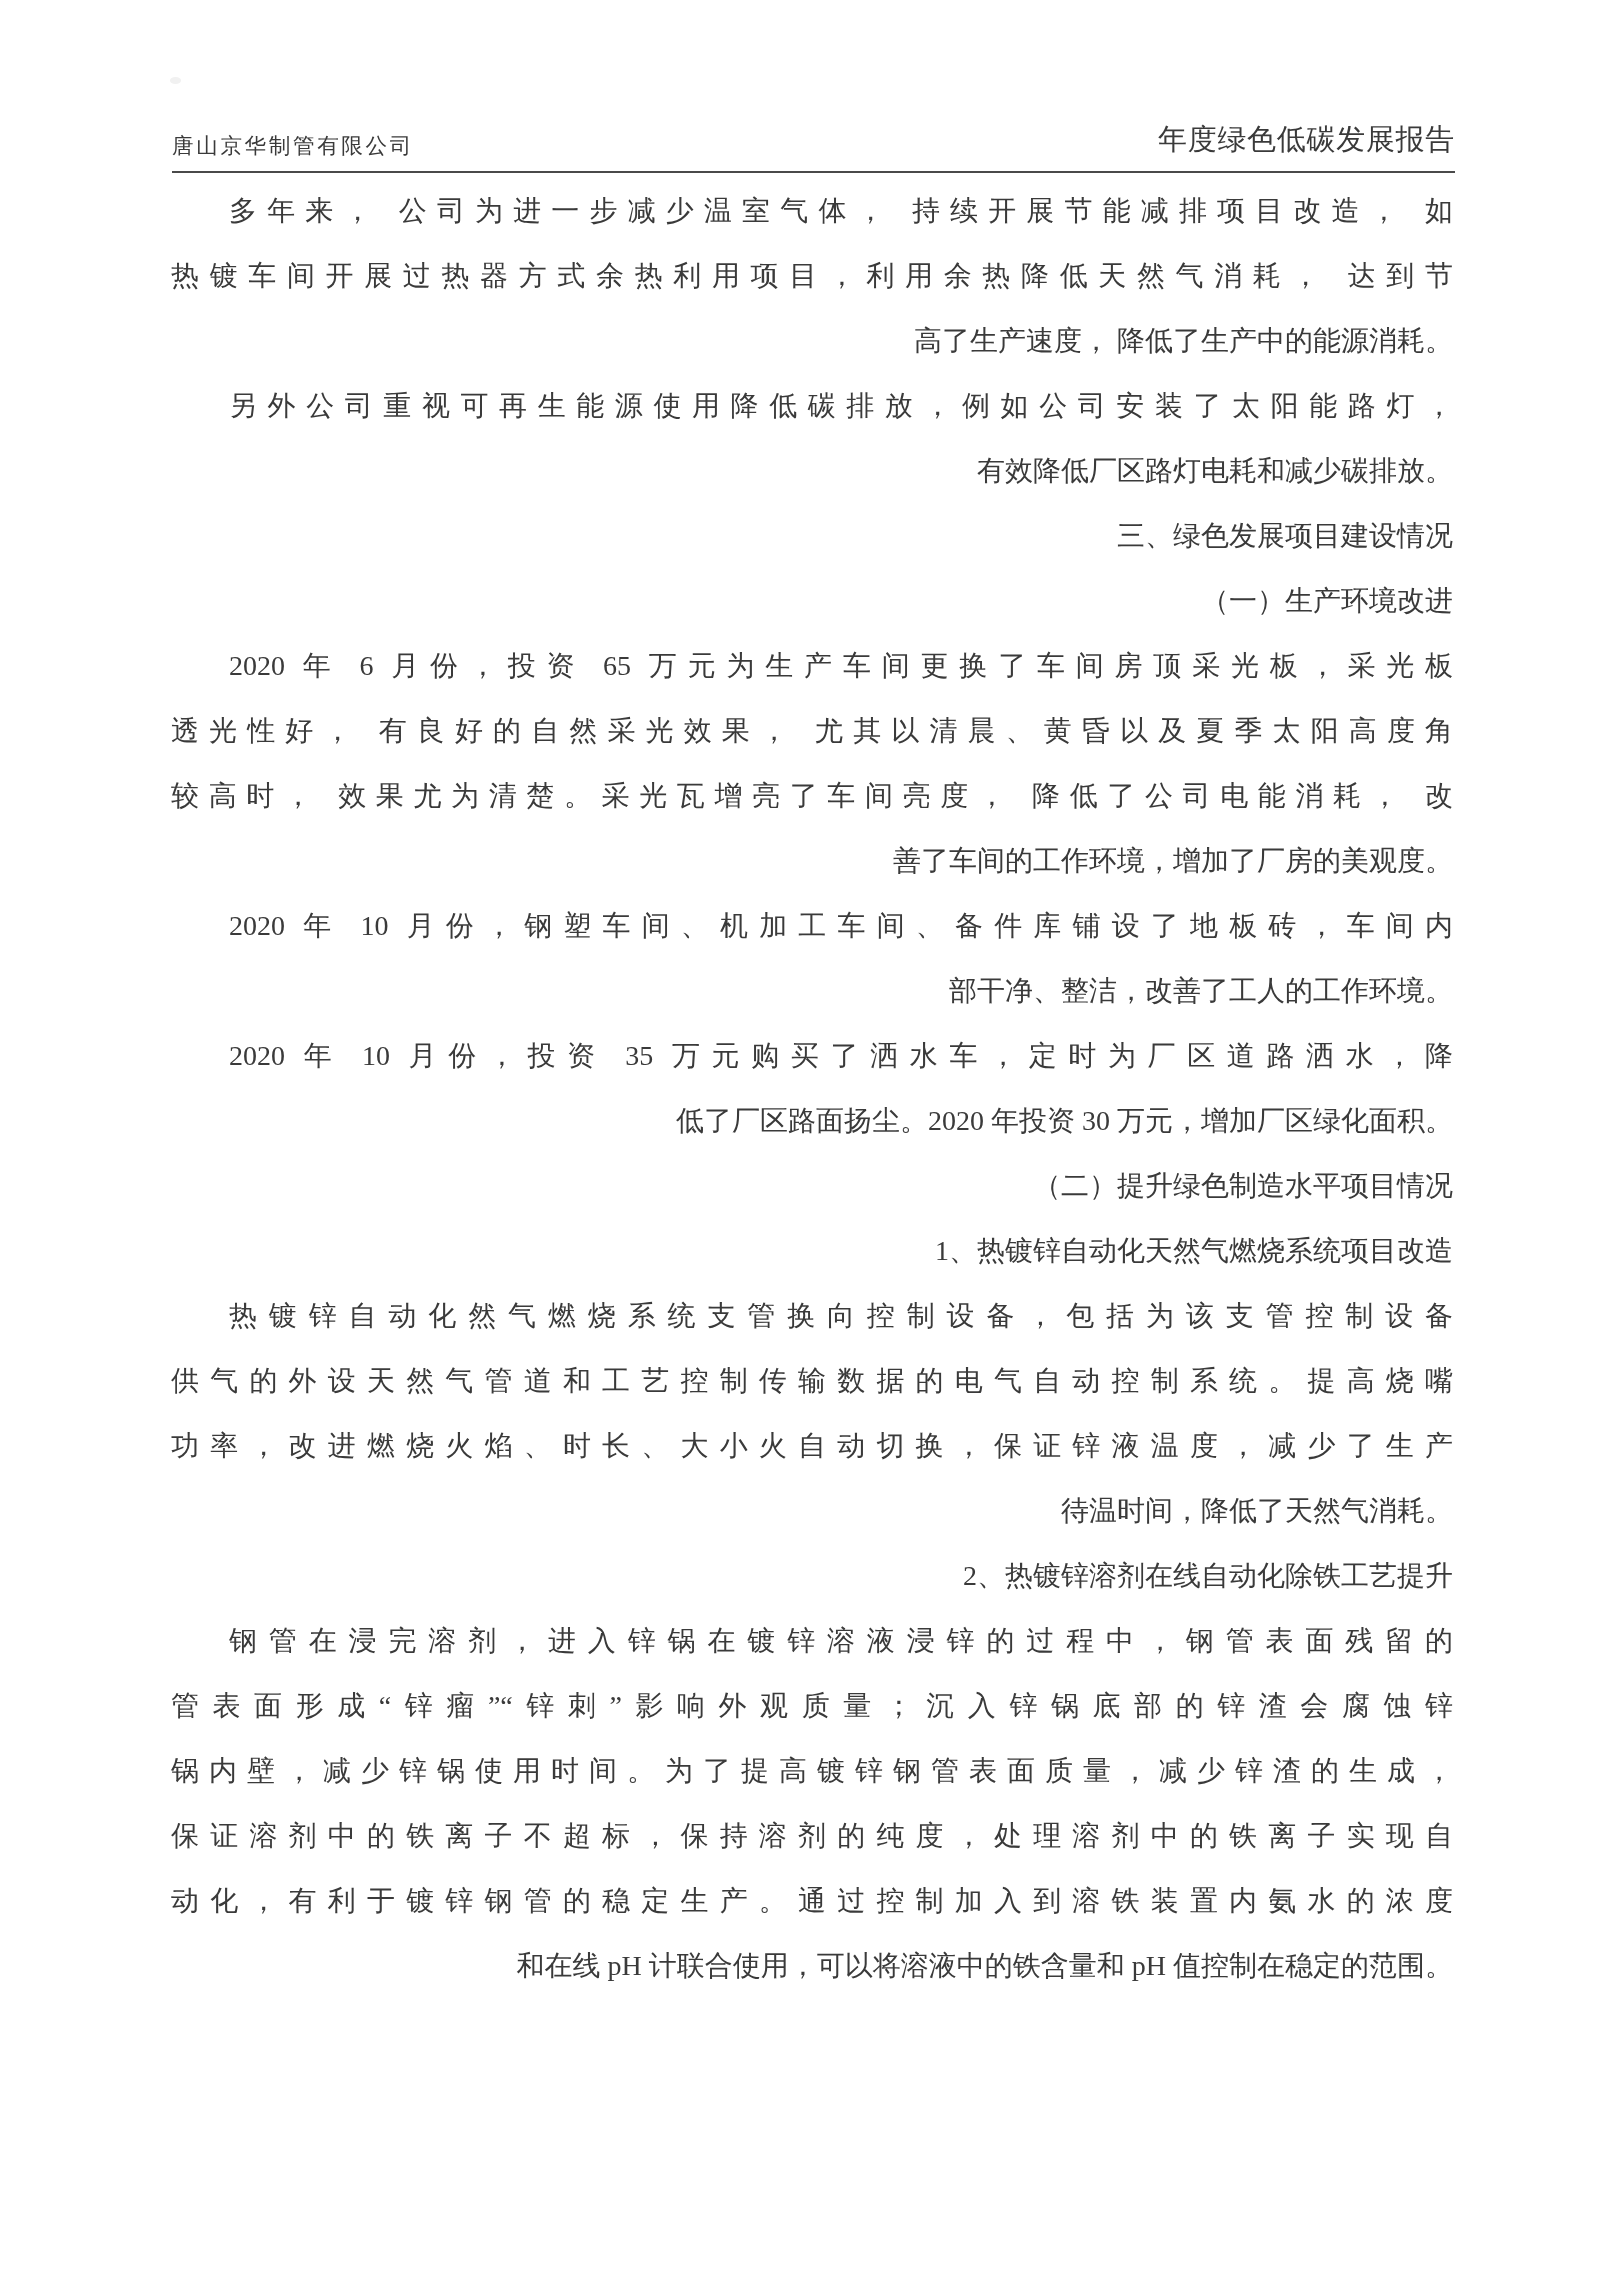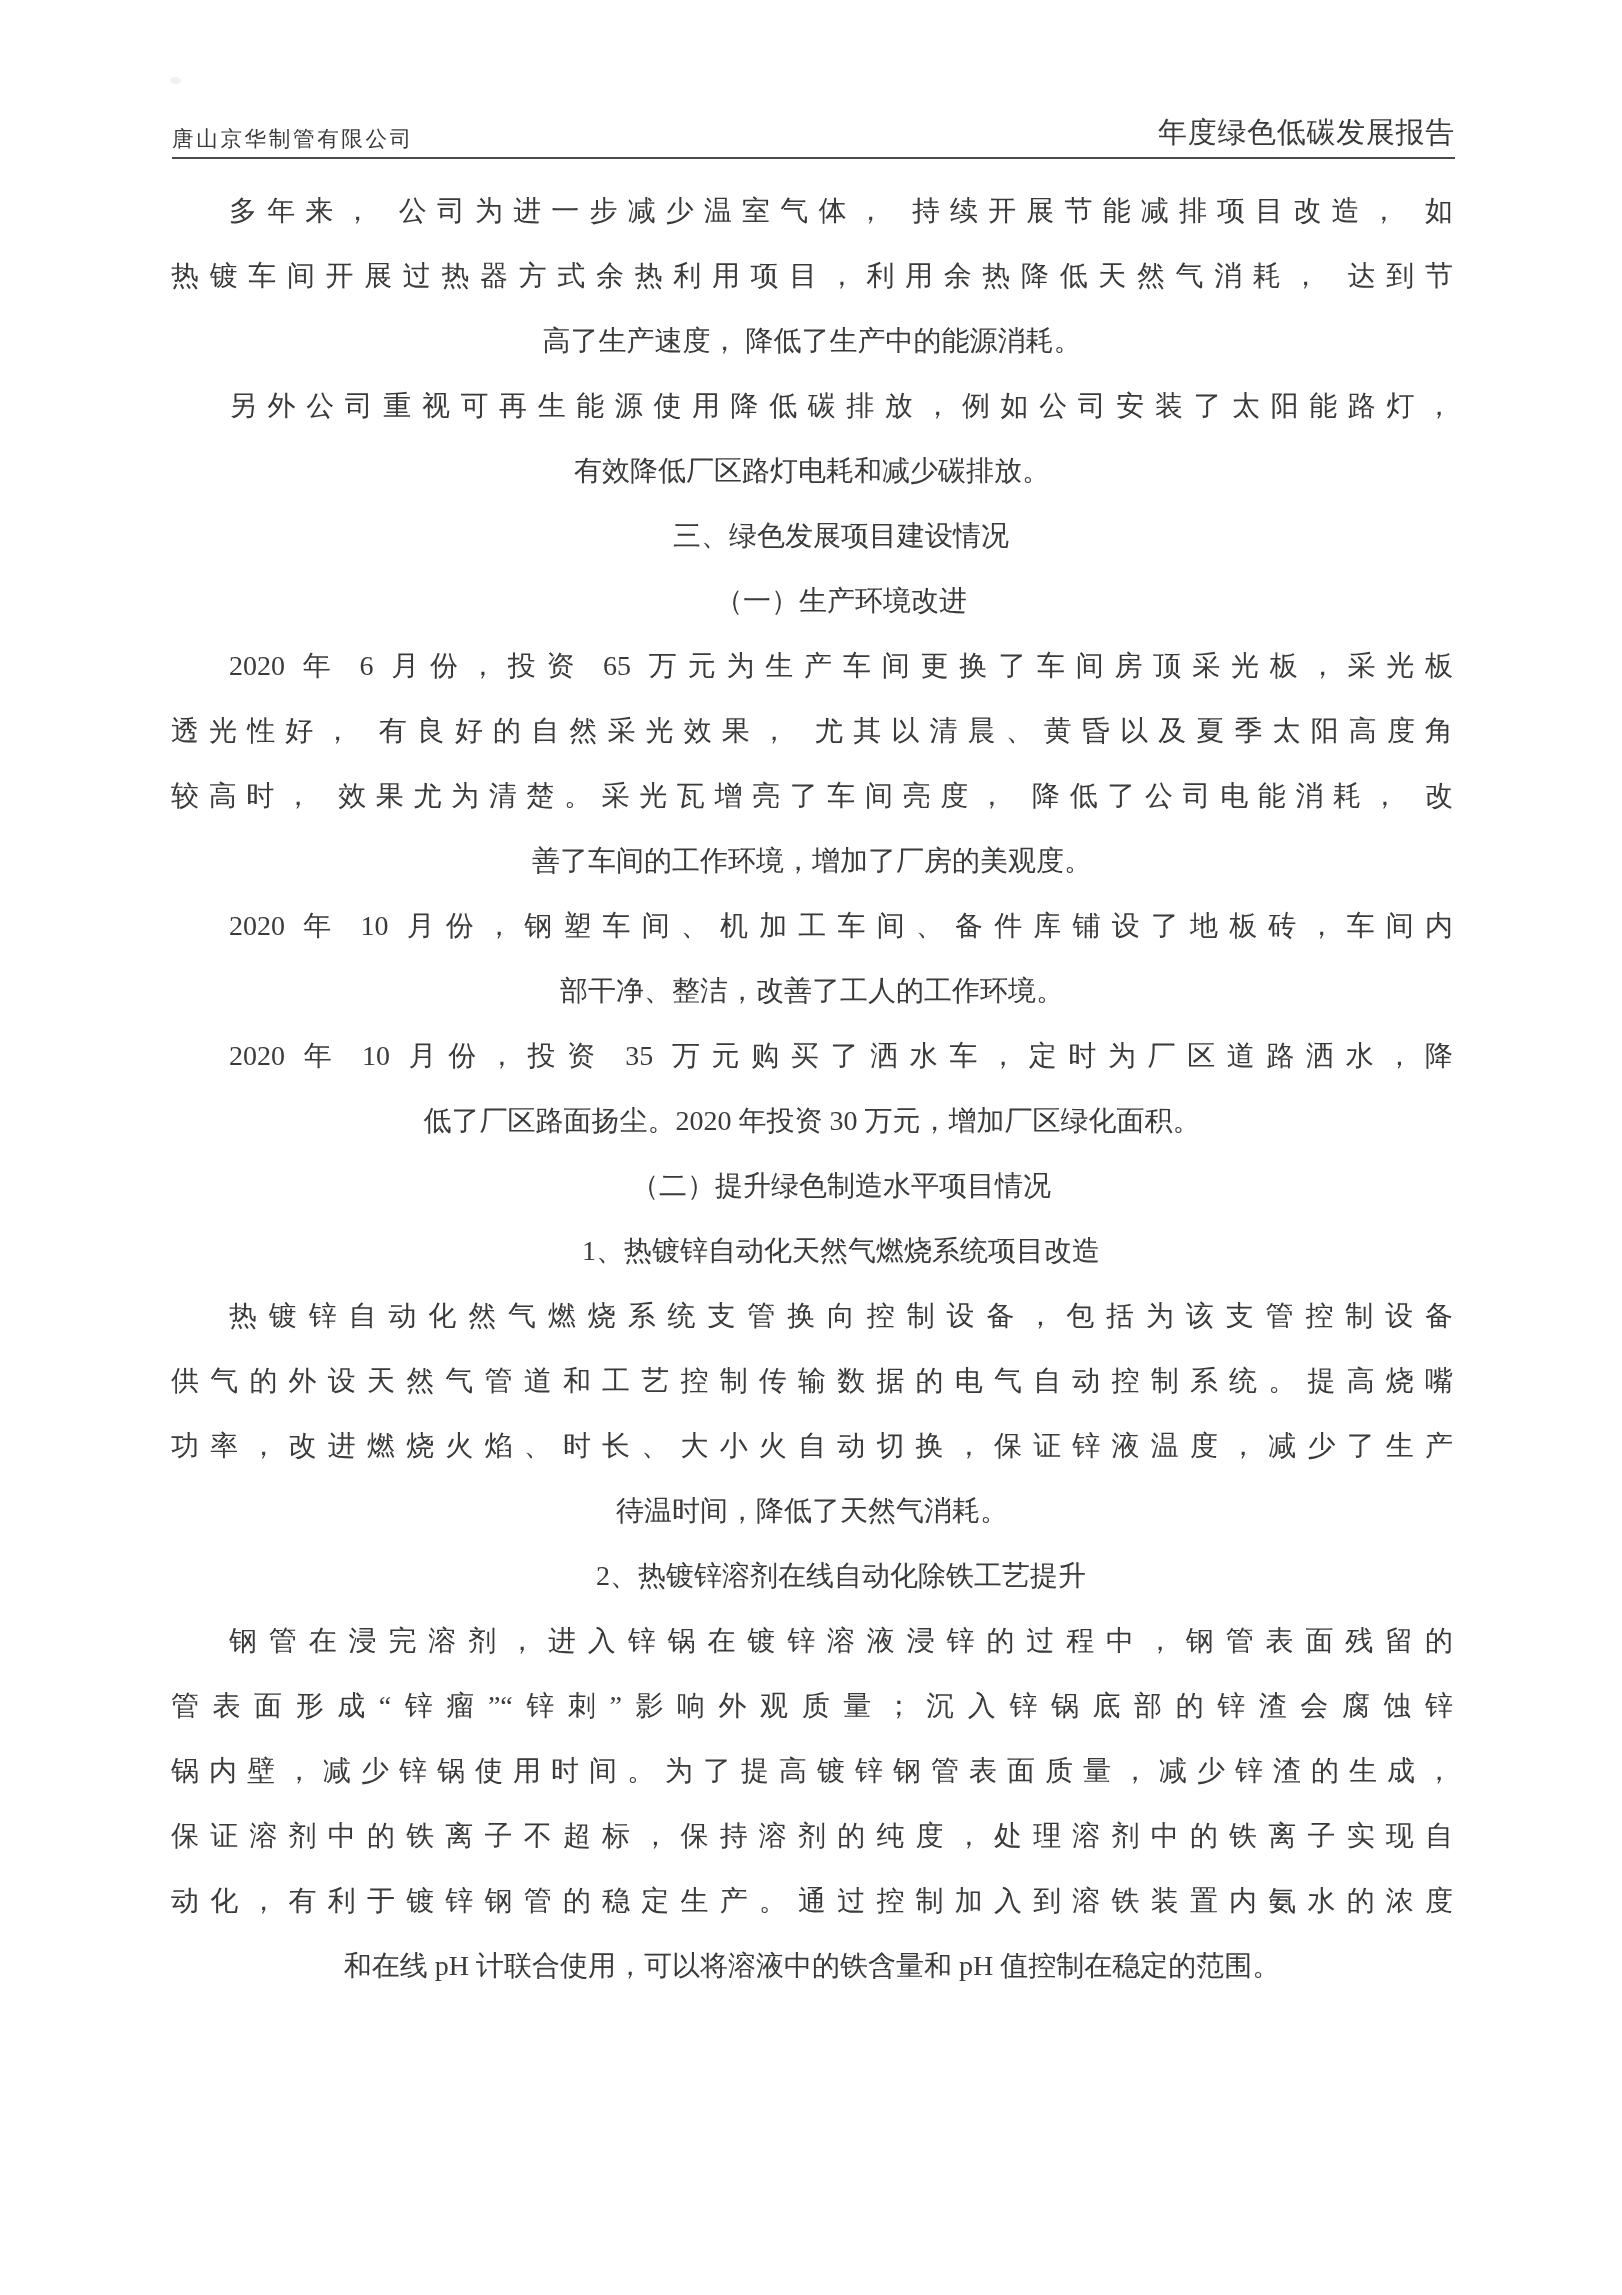--- a/index.html
+++ b/index.html
@@ -9,45 +9,45 @@
     height: 2295px;
     margin: 0 auto;
     background: var(--bg, #ffffff);
     font-family: "Liberation Serif", "DejaVu Serif", serif;
     color: var(--ink, #3a3a3a);
     overflow: hidden;
   }
   .header {
     position: absolute;
     left: 172px;
-    top: 115px;
+    top: 122px;
     width: 1283px;
     height: 38px;
     display: flex;
     justify-content: space-between;
     align-items: flex-end;
-    padding-bottom: 4px;
+    padding-bottom: 11px;
     border-bottom: 2.6px solid var(--rule, #4a4a4a);
     box-sizing: content-box;
     gap: 44px;
   }
   .header .company   { font-size: 21.6px; letter-spacing: 2.6px; }
   .header .report    { font-size: 29px; letter-spacing: 0.7px; }
   .body {
     position: absolute;
     left: 171px;
     top: 178px;
     width: 1282px;
   }
   .line {
     font-size: 28px;
     height: 65px;
     line-height: 65px;
     white-space: normal;
-    text-align: center;
+    text-align: right;
   }
   .line.stretch {
     text-align: justify;
     text-align-last: justify;
   }
   .line.indent { text-indent: 58px; }
   .footer {
     position: absolute;
     left: 0;
     top: 2160px;

